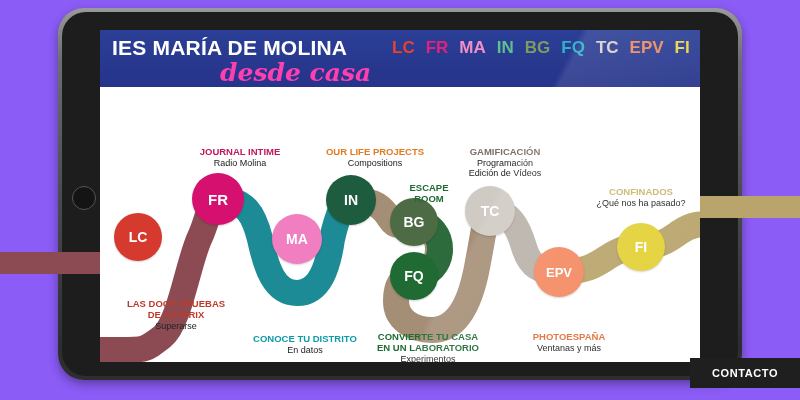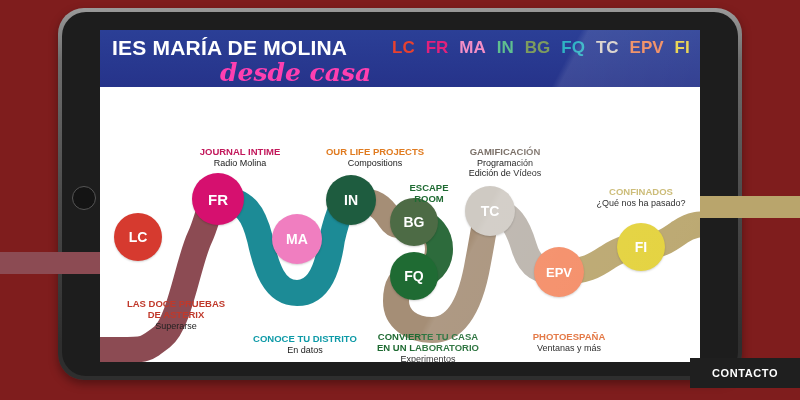--- a/index.html
+++ b/index.html
@@ -5,21 +5,21 @@
   html, body {
     margin: 0;
     padding: 0;
     background: #ffffff;
   }
   #root {
     position: relative;
     width: 800px;
     height: 400px;
     overflow: hidden;
-    background: #7f1d1d;
+    background: #8b5cf6;
     font-family: "Liberation Sans", sans-serif;
   }
 
   
   .tablet-outer {
     position: absolute;
     left: 58px;
     top: 8px;
     width: 684px;
     height: 372px;

